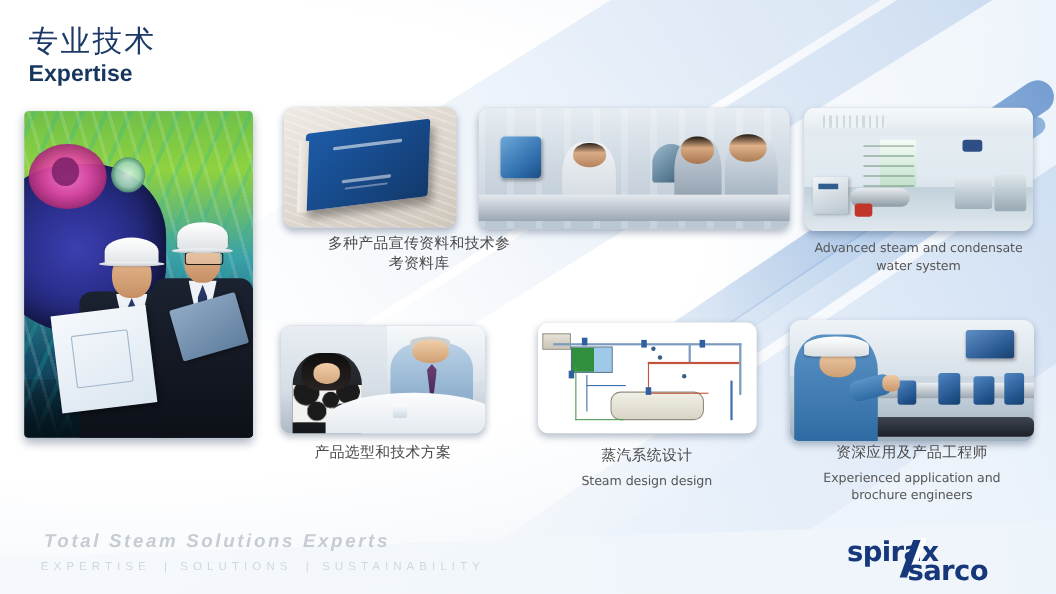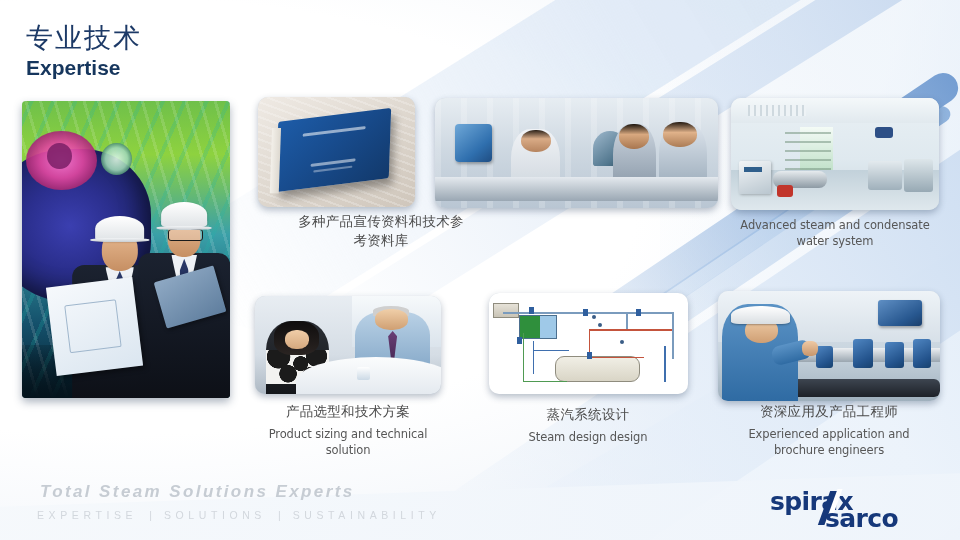--- a/index.html
+++ b/index.html
@@ -458,21 +458,20 @@
     <div class="cap-cn">多种产品宣传资料和技术参考资料库</div>
   </div>
 
 
   <div class="caption" id="caption-center">
     <div class="cap-en">Advanced steam and condensate water system</div>
   </div>
 
   <div class="caption" id="caption-sizing">
     <div class="cap-cn">产品选型和技术方案</div>
-    <div class="cap-en">Product sizing and technical solution</div>
   </div>
 
   <div class="caption" id="caption-design">
     <div class="cap-cn">蒸汽系统设计</div>
     <div class="cap-en">Steam  design design</div>
   </div>
 
   <div class="caption" id="caption-engineers">
     <div class="cap-cn">资深应用及产品工程师</div>
     <div class="cap-en">Experienced application and  brochure engineers</div>

